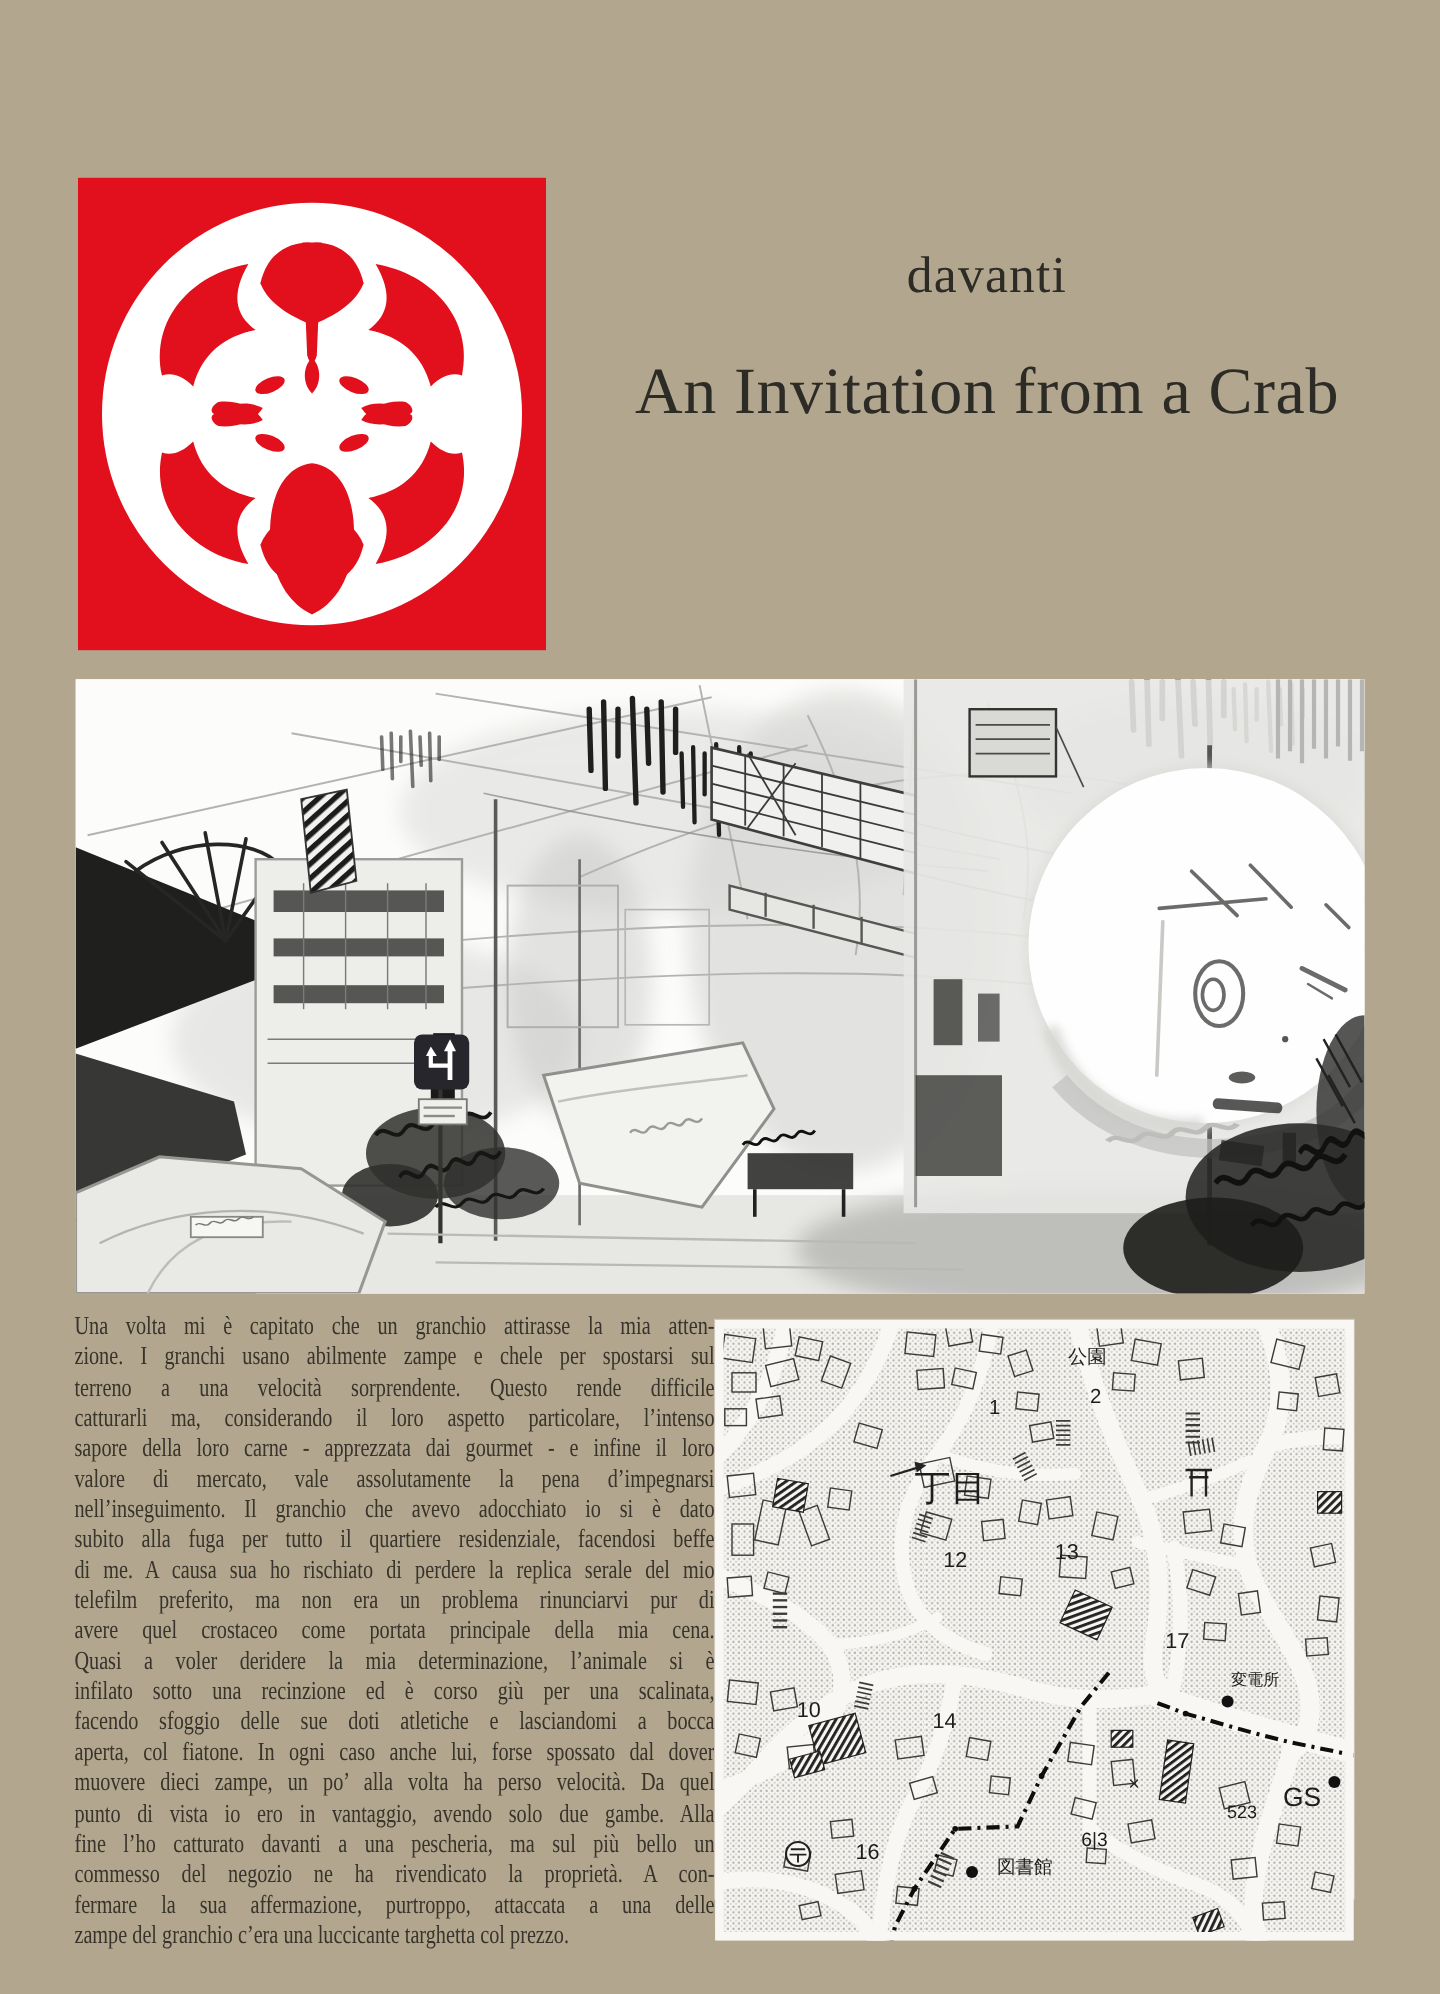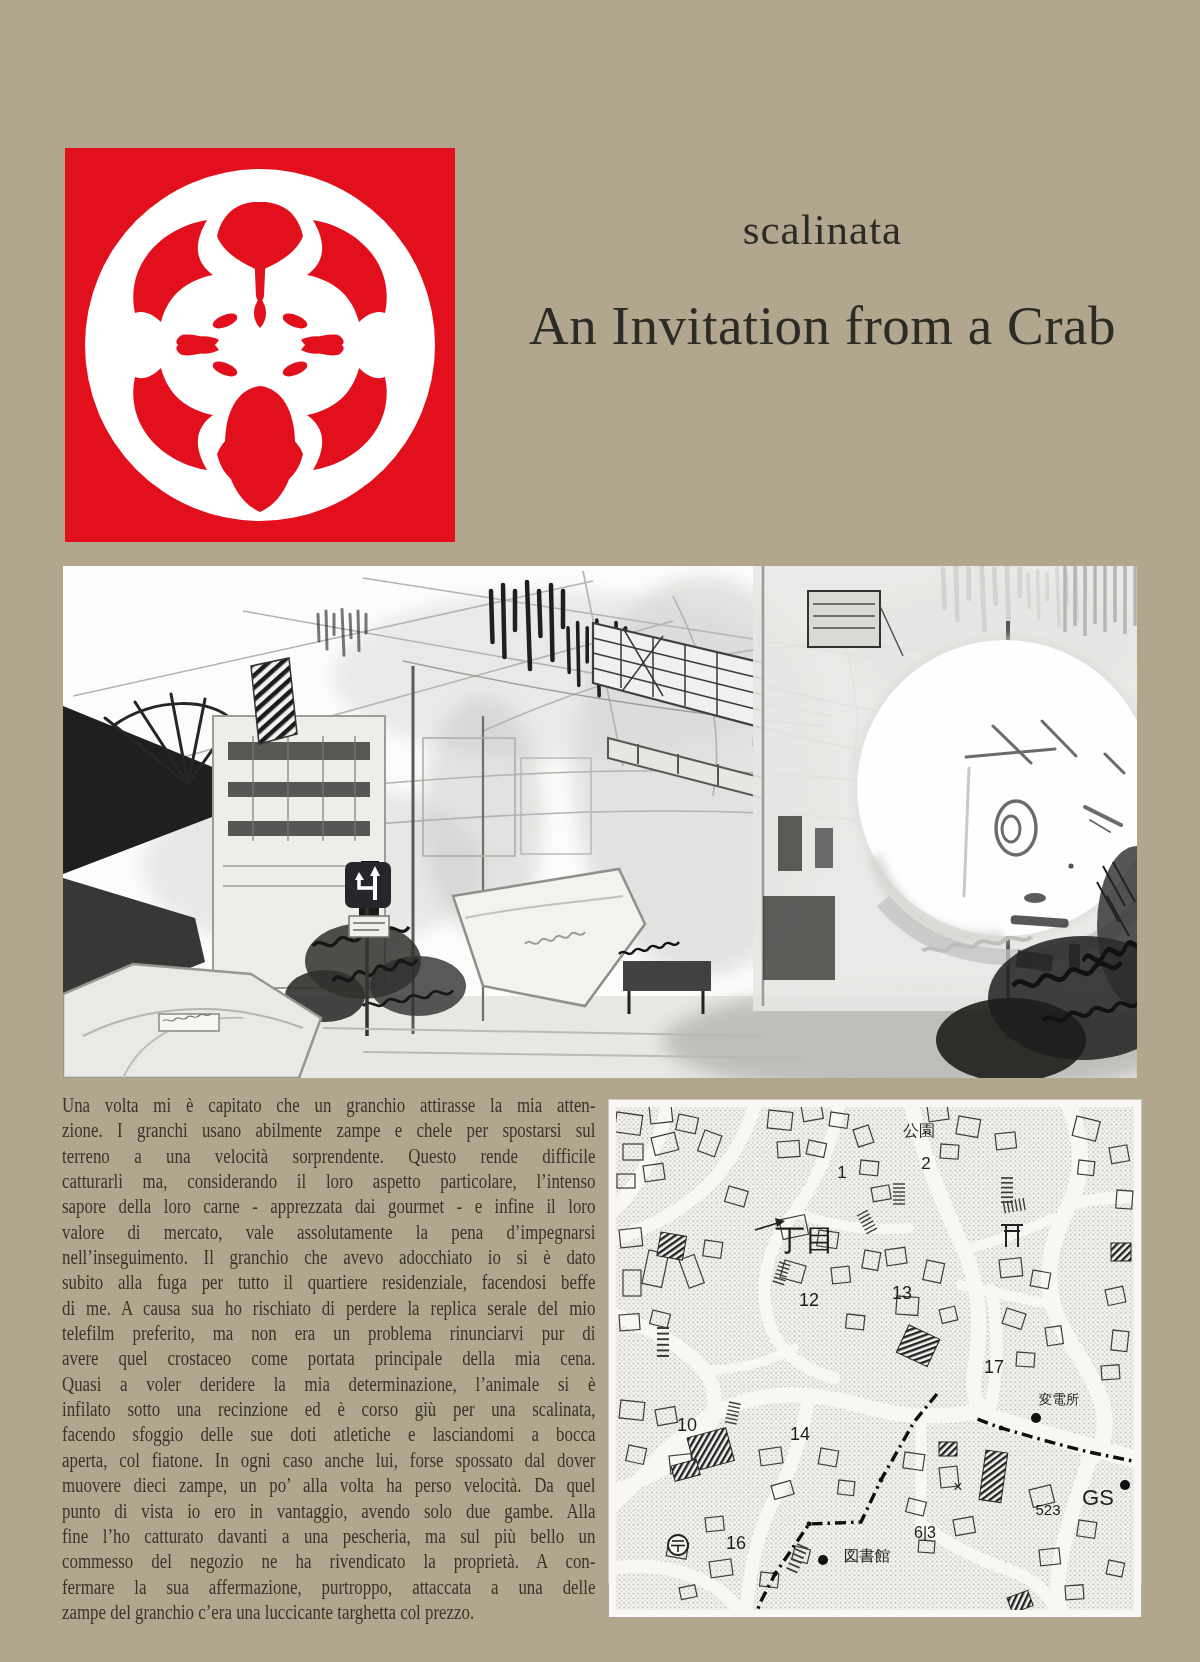--- a/index.html
+++ b/index.html
@@ -16,21 +16,21 @@
   #author{font-size:43px;line-height:1.1;letter-spacing:1px;}
   #title{font-size:55px;line-height:1.1;margin-top:43px;letter-spacing:0.5px;white-space:nowrap;}
   
   #art{left:63px;top:566px;width:1074px;height:512px;background:#fbfbf9;}
   
   #story{left:62px;top:1093px;width:683px;transform:scaleX(0.781);transform-origin:0 0;
          color:#38342b;font-size:21.6px;line-height:25.35px;}
   .pline{text-align:justify;text-align-last:justify;white-space:nowrap;height:25.35px;}
   .pline.last{text-align-last:left;}
   
-  #map{left:609px;top:1100px;width:532px;height:482px;background:#f6f5f1;
+  #map{left:596px;top:1100px;width:532px;height:482px;background:#f6f5f1;
        box-shadow:0 0 0 1px #cfc8ba;}
   #map text{font-family:"Liberation Sans","DejaVu Sans",sans-serif;fill:#1d1d1d;}
   svg{display:block;}
 </style>
 </head>
 <body>
 
 <div class="abs" id="logo">
 <svg width="390" height="394" viewBox="0 0 390 394">
   <rect x="0" y="0" width="390" height="394" fill="#e2101c"></rect>
@@ -49,21 +49,21 @@
 
     <path d="M187,54 L203,54 L199,148 C197,156 193,156 191,148 Z"></path>
 
     <path d="M195,238 C216,240 230,262 230,296 C230,334 213,356 195,364 C177,356 160,334 160,296 C160,262 174,240 195,238 Z"></path>
     <path d="M195,150 C203,158 203,172 195,180 C187,172 187,158 195,150 Z"></path>
   </g>
 </svg>
 </div>
 
 <div class="abs" id="header">
-  <div id="author">scalinata</div>
+  <div id="author">davanti</div>
   <div id="title">An Invitation from a Crab</div>
 </div>
 
 <div class="abs" id="art">
 <svg width="1074" height="512" viewBox="0 0 1074 512">
   <defs>
     <filter id="soft" x="-40%" y="-40%" width="180%" height="180%">
           <feGaussianBlur stdDeviation="9"></feGaussianBlur>
         </filter>
     <filter id="soft2" x="-40%" y="-40%" width="180%" height="180%">

